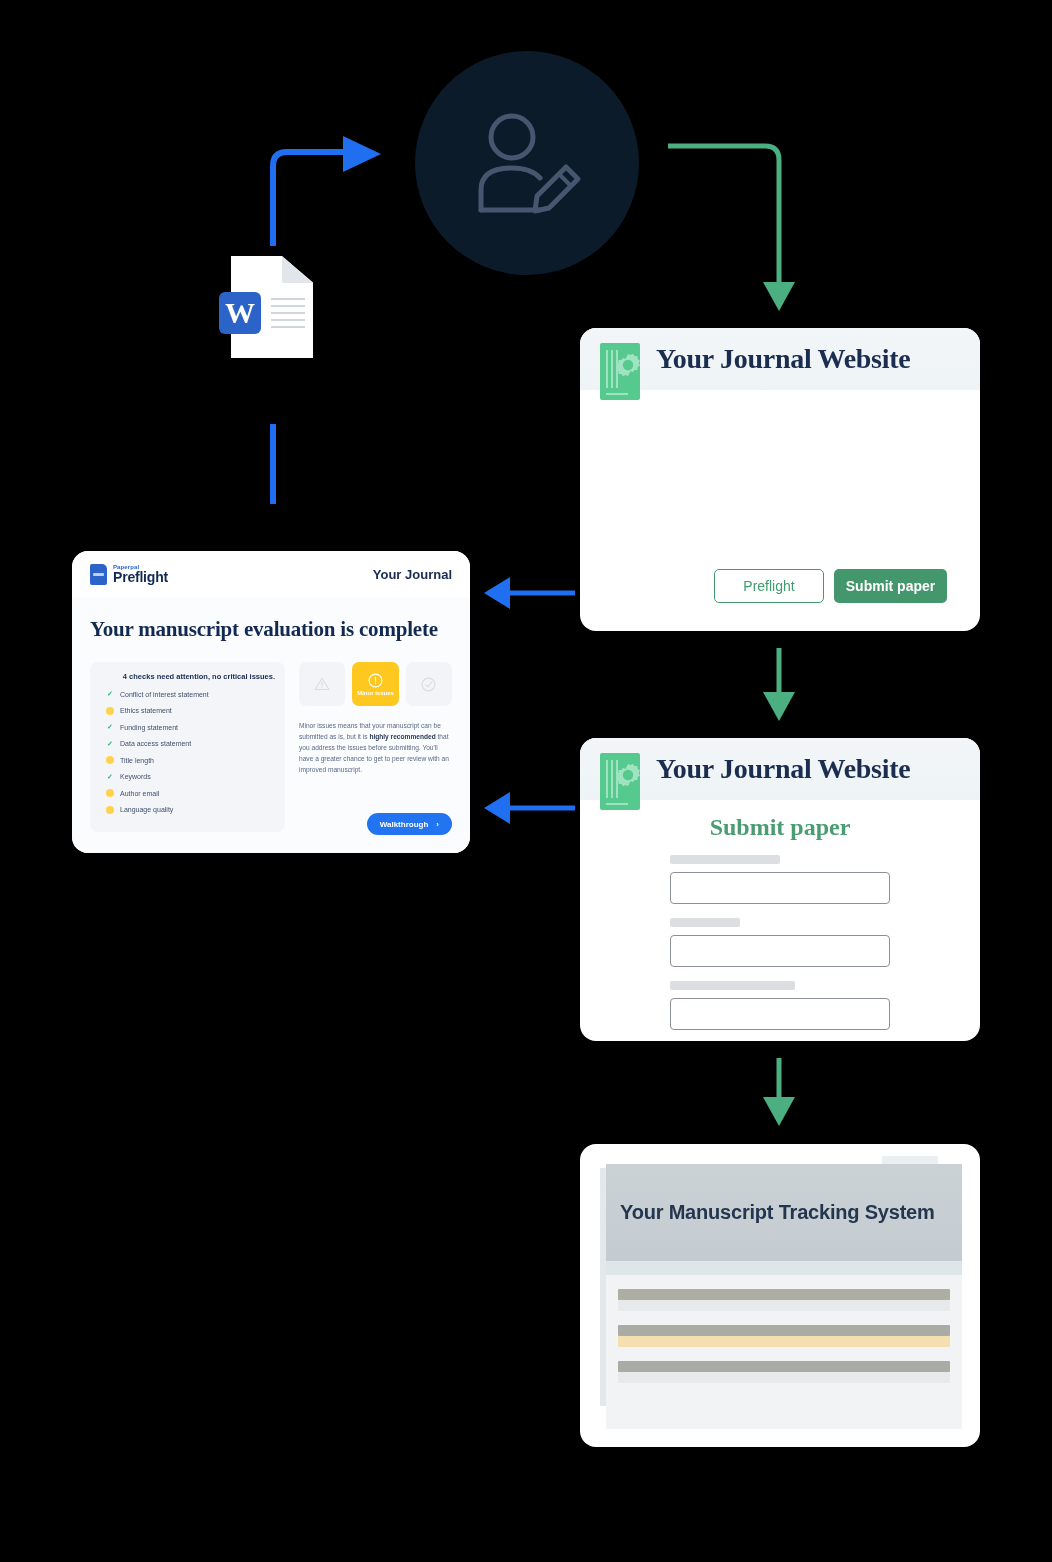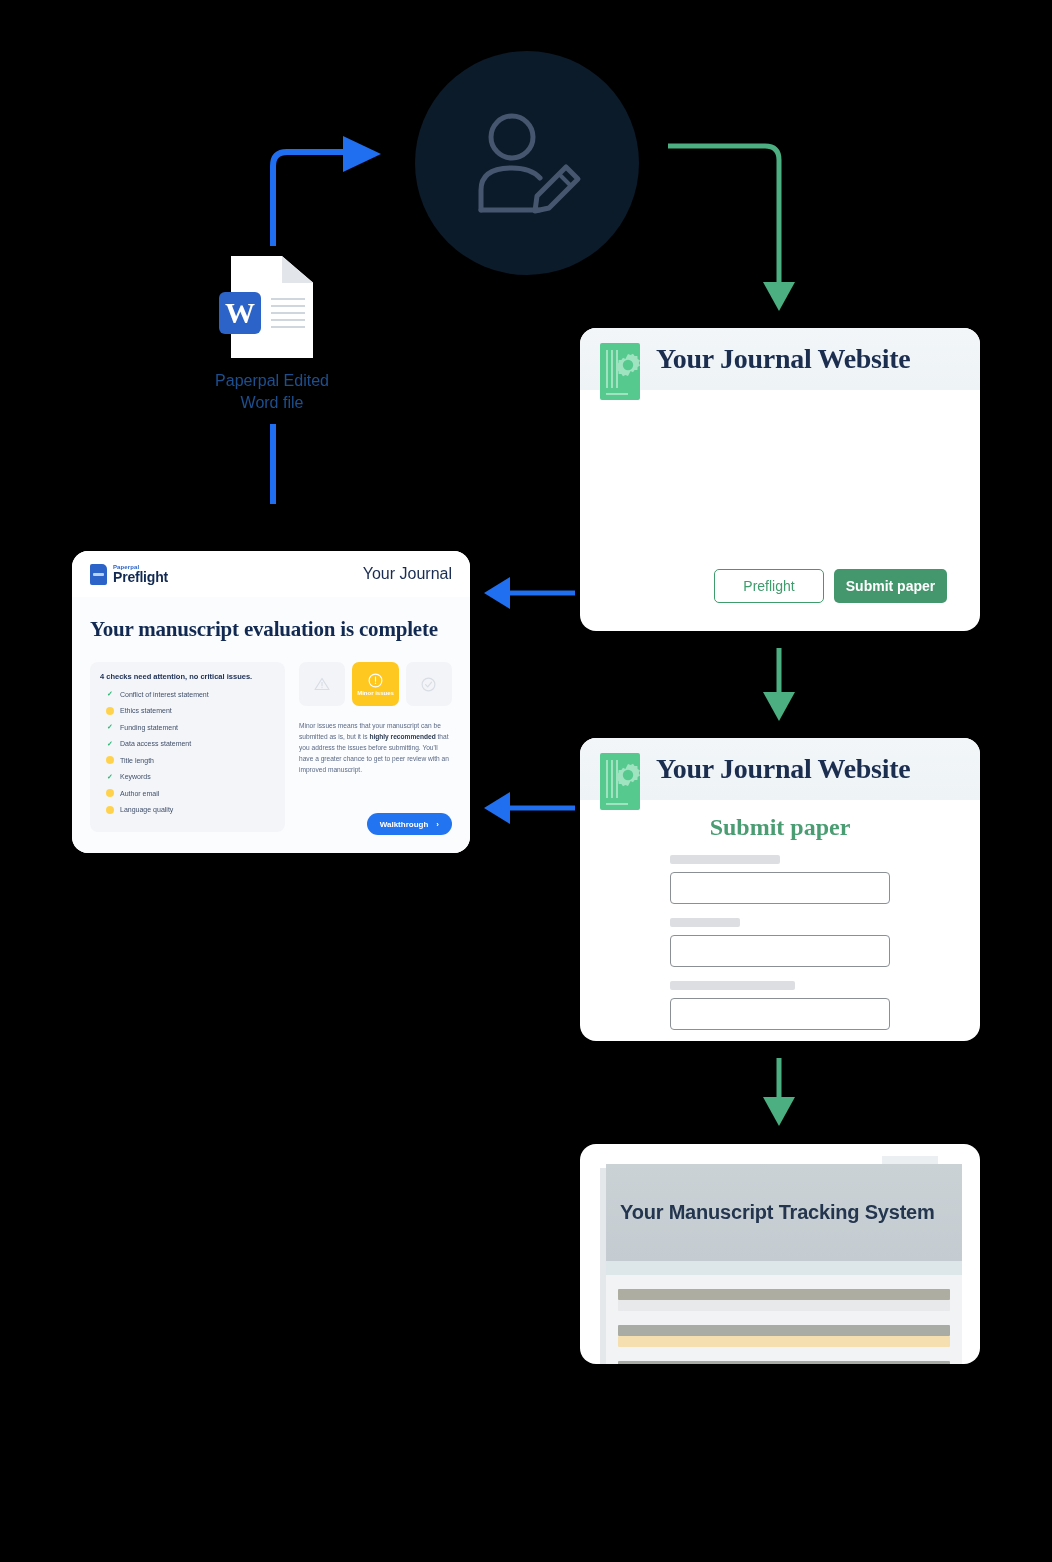--- a/index.html
+++ b/index.html
@@ -119,21 +119,21 @@
   .pp-logo-text { line-height: 1.05; }
   #preflight-brand-top {
     display: block; color: #2b63c9; font-size: 6px; font-weight: 700;
     letter-spacing: .1px;
   }
   #preflight-brand-main {
     display: block; color: #122a52; font-size: 14px; font-weight: 700;
     letter-spacing: -.2px;
   }
   #preflight-journal-name {
-    color: #1a2c52; font-size: 16px; font-weight: 400;
+    color: #1a2c52; font-size: 13px; font-weight: 700;
   }
   #preflight-body {
     background: #fbfcfe;
     height: 256px;
     padding: 0 18px;
     position: relative;
   }
   #preflight-title {
     color: #122a52;
     font-family: "Liberation Serif", serif;
@@ -145,20 +145,21 @@
   #preflight-columns {
     display: flex; gap: 14px; margin-top: 20px;
   }
   #checks-panel {
     width: 175px;
     background: #f3f5f9;
     border-radius: 8px;
     padding: 10px 10px 0 10px;
     height: 160px;
     overflow: hidden;
+    text-align: right;
   }
   #checks-summary {
     color: #1a2c52; font-size: 7.5px; font-weight: 700; margin-bottom: 9px;
   }
   .check-row {
     display: flex; align-items: center; gap: 6px;
     margin-bottom: 8.5px; padding-left: 6px;
   }
   .check-mark {
     width: 8px; height: 8px; flex: 0 0 8px;
@@ -292,21 +293,21 @@
     border: 1px solid #8a9096;
     border-radius: 4px;
     background: #ffffff;
     width: 100%;
     box-sizing: border-box;
   }
 
   
   #tracking-card {
     left: 580px; top: 1144px;
-    width: 400px; height: 220px;
+    width: 400px; height: 303px;
     border-radius: 16px;
     background: #ffffff;
     overflow: hidden;
   }
   #tracking-notch {
     position: absolute; left: 302px; top: 12px;
     width: 56px; height: 18px;
     background: #eceff1;
   }
   #tracking-sidestrip {
@@ -399,24 +400,20 @@
       <div class="doc-page"></div>
       <div class="doc-fold"></div>
       <div class="doc-lines">
         <i></i>
           <i></i>
           <i></i>
           <i></i>
           <i></i>
       </div>
       <div class="w-badge">W</div>
-    </div>
-    <div id="word-file-label">
-      <div>Paperpal Edited</div>
-      <div>Word file</div>
     </div>
   </div>
 
   <div id="preflight-card" class="card">
     <div id="preflight-header">
       <div class="pp-logo">
         <div class="pp-logo-mark"></div>
         <div class="pp-logo-text">
           <span id="preflight-brand-top">Paperpal</span>
           <span id="preflight-brand-main">Preflight</span>

